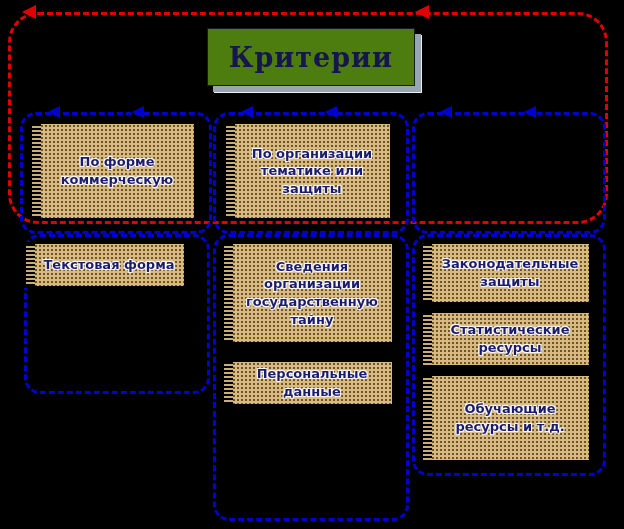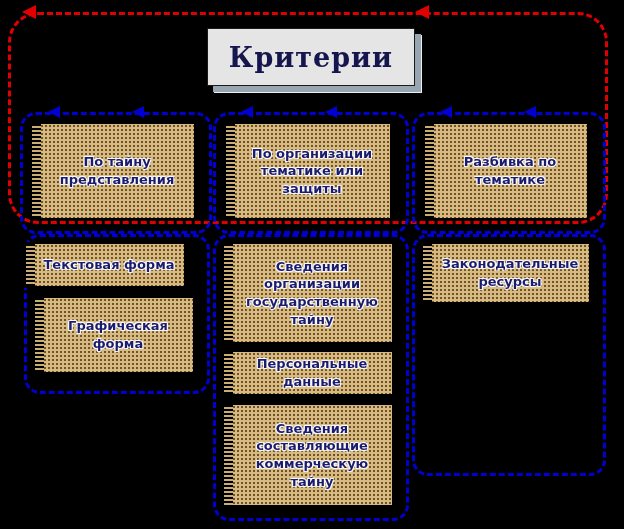--- a/index.html
+++ b/index.html
@@ -10,21 +10,21 @@
   
   .red-frame {
     position:absolute; left:8px; top:12px; width:594px; height:206px;
     border:3px dashed #e00000; border-radius:30px;
   }
   
   .blue-frame { position:absolute; border:3px dashed #0000d0; border-radius:16px; }
   
   .title-box {
     position:absolute; left:207px; top:28px; width:206px; height:56px;
-    background:#e5e5e5; border:1px solid #1a1a1a;
+    background:#4d7c0f; border:1px solid #1a1a1a;
     box-shadow:6px 6px 0 #97a6b1, 7px 7px 0 #e8eef2;
     display:flex; align-items:center; justify-content:center; z-index:5;
   }
   .title-text {
     font-family:"DejaVu Serif", serif; font-size:27px; font-weight:bold;
     color:#16164f; letter-spacing:1px;
   }
   
   .texbox {
     position:absolute; box-sizing:border-box;
@@ -69,47 +69,44 @@
   <div class="blue-frame" style="left:412px; top:112px; width:188px; height:116px;"></div>
 
   <div class="arrow-left arrow-blue" style="left:48px;  top:106px;"></div>
   <div class="arrow-left arrow-blue" style="left:132px; top:106px;"></div>
   <div class="arrow-left arrow-blue" style="left:241px; top:106px;"></div>
   <div class="arrow-left arrow-blue" style="left:325px; top:106px;"></div>
   <div class="arrow-left arrow-blue" style="left:440px; top:106px;"></div>
   <div class="arrow-left arrow-blue" style="left:524px; top:106px;"></div>
 
   <div class="texbox" style="left:30px;  top:122px; width:166px; height:98px;">
-    <span class="box-label">По тайну представления</span>
+    <span class="box-label">По форме коммерческую</span>
   </div>
   <div class="texbox" style="left:224px; top:122px; width:168px; height:98px;">
     <span class="box-label">По организации тематике или защиты</span>
-  </div>
-  <div class="texbox" style="left:423px; top:122px; width:166px; height:98px;">
-    <span class="box-label">Разбивка по тематике</span>
   </div>
 
   <div class="blue-frame" style="left:24px;  top:234px; width:180px; height:154px;"></div>
   <div class="blue-frame" style="left:213px; top:234px; width:190px; height:281px;"></div>
   <div class="blue-frame" style="left:412px; top:234px; width:188px; height:236px;"></div>
 
   <div class="texbox" style="left:24px; top:242px; width:162px; height:46px;">
     <span class="box-label">Текстовая форма</span>
   </div>
-  <div class="texbox" style="left:33px; top:296px; width:162px; height:78px;">
-    <span class="box-label">Графическая форма</span>
-  </div>
 
   <div class="texbox" style="left:222px; top:242px; width:172px; height:102px;">
     <span class="box-label">Сведения организации государственную тайну</span>
   </div>
-  <div class="texbox" style="left:222px; top:350px; width:172px; height:46px;">
+  <div class="texbox" style="left:222px; top:360px; width:172px; height:46px;">
     <span class="box-label">Персональные данные</span>
-  </div>
-  <div class="texbox" style="left:222px; top:403px; width:172px; height:104px;">
-    <span class="box-label">Сведения составляющие коммерческую тайну</span>
   </div>
 
   <div class="texbox" style="left:421px; top:242px; width:170px; height:62px;">
-    <span class="box-label">Законодательные ресурсы</span>
+    <span class="box-label">Законодательные защиты</span>
+  </div>
+  <div class="texbox" style="left:421px; top:311px; width:170px; height:56px;">
+    <span class="box-label">Статистические ресурсы</span>
+  </div>
+  <div class="texbox" style="left:421px; top:374px; width:170px; height:88px;">
+    <span class="box-label">Обучающие ресурсы и т.д.</span>
   </div>
 
 </div>
 
 </body></html>

